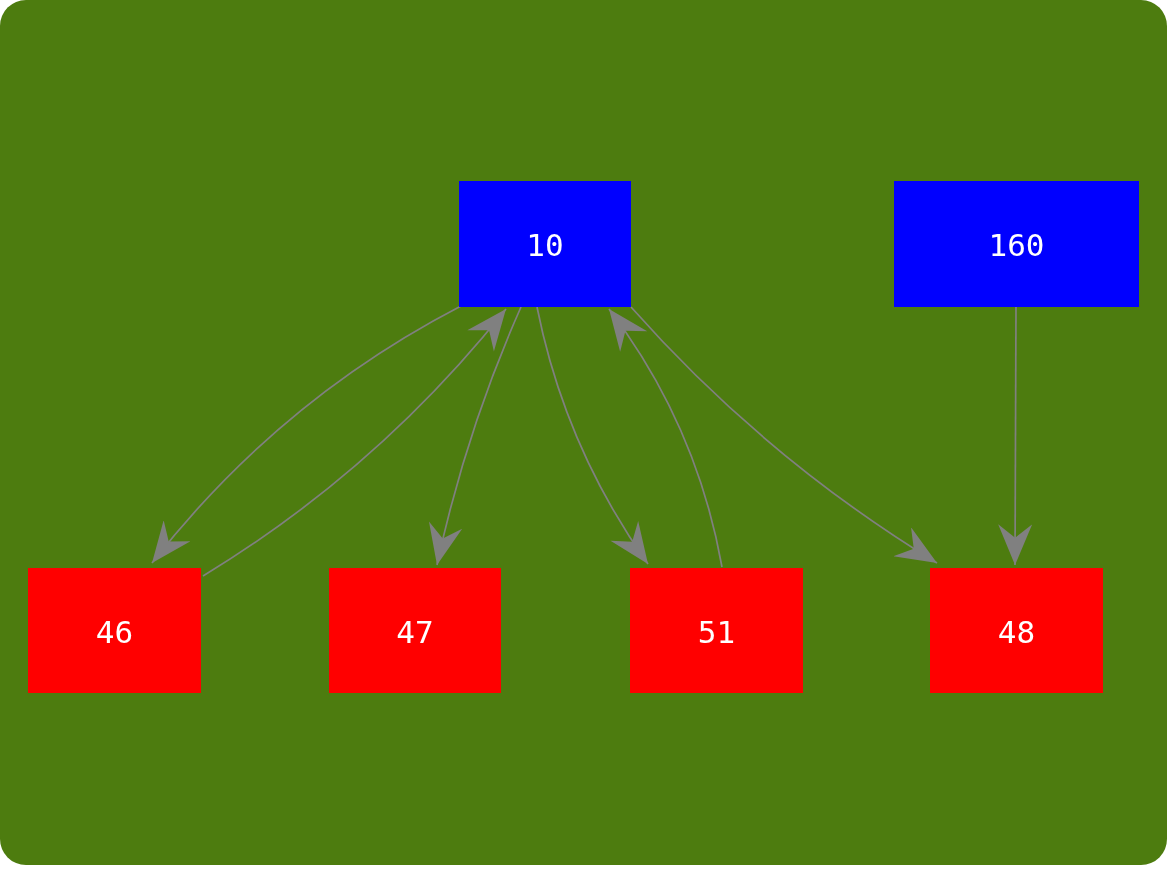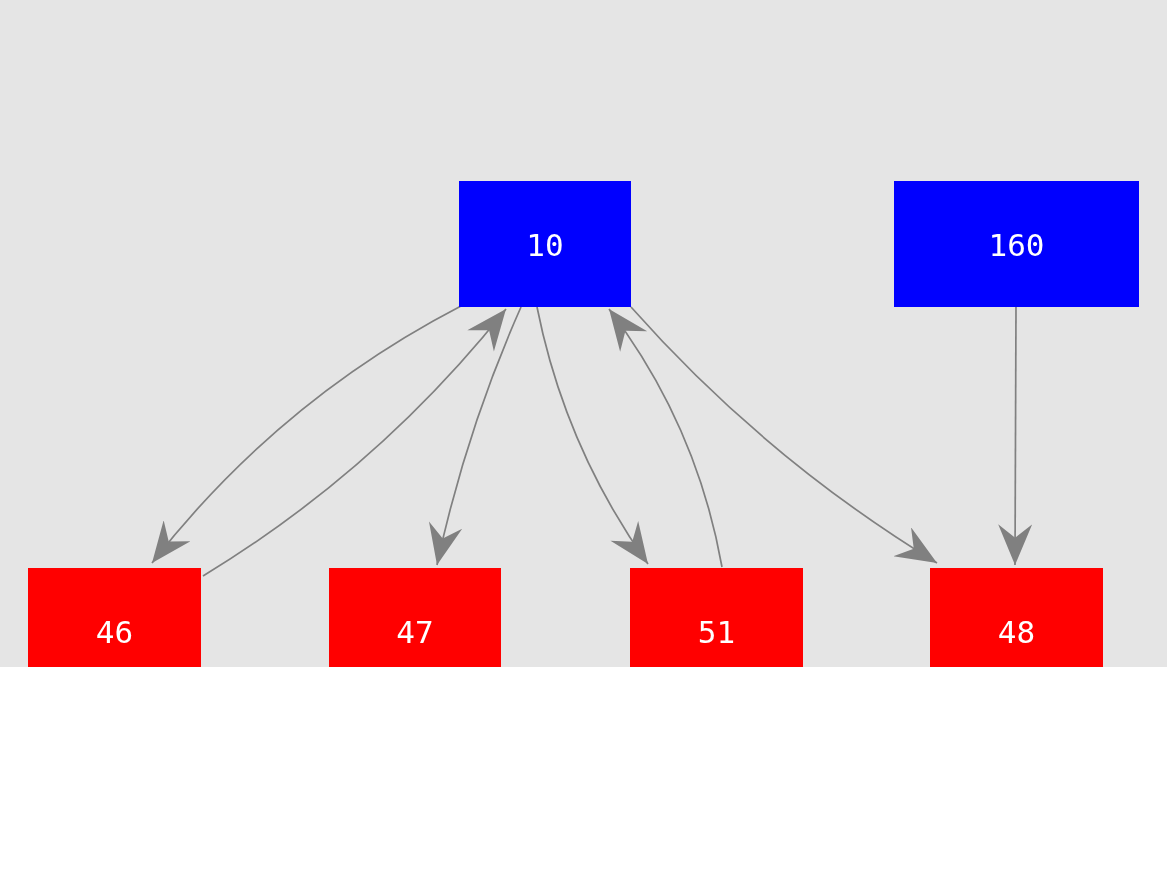--- a/index.html
+++ b/index.html
@@ -4,23 +4,24 @@
 <style>
   html, body {
     margin: 0;
     padding: 0;
     background: #ffffff;
     font-family: "DejaVu Sans Mono", monospace;
   }
   .canvas {
     position: relative;
     width: 1167px;
-    height: 667px;
-    background: #e5e5e5;
+    height: 865px;
+    background: #4d7c0f;
     overflow: hidden;
+    border-radius: 26px;
   }
   svg { display: block; }
   .edge {
     fill: none;
     stroke-width: 1.7px;
   }
   .node-label {
     font-family: "DejaVu Sans Mono", monospace;
     font-size: 31px;
     text-anchor: middle;

